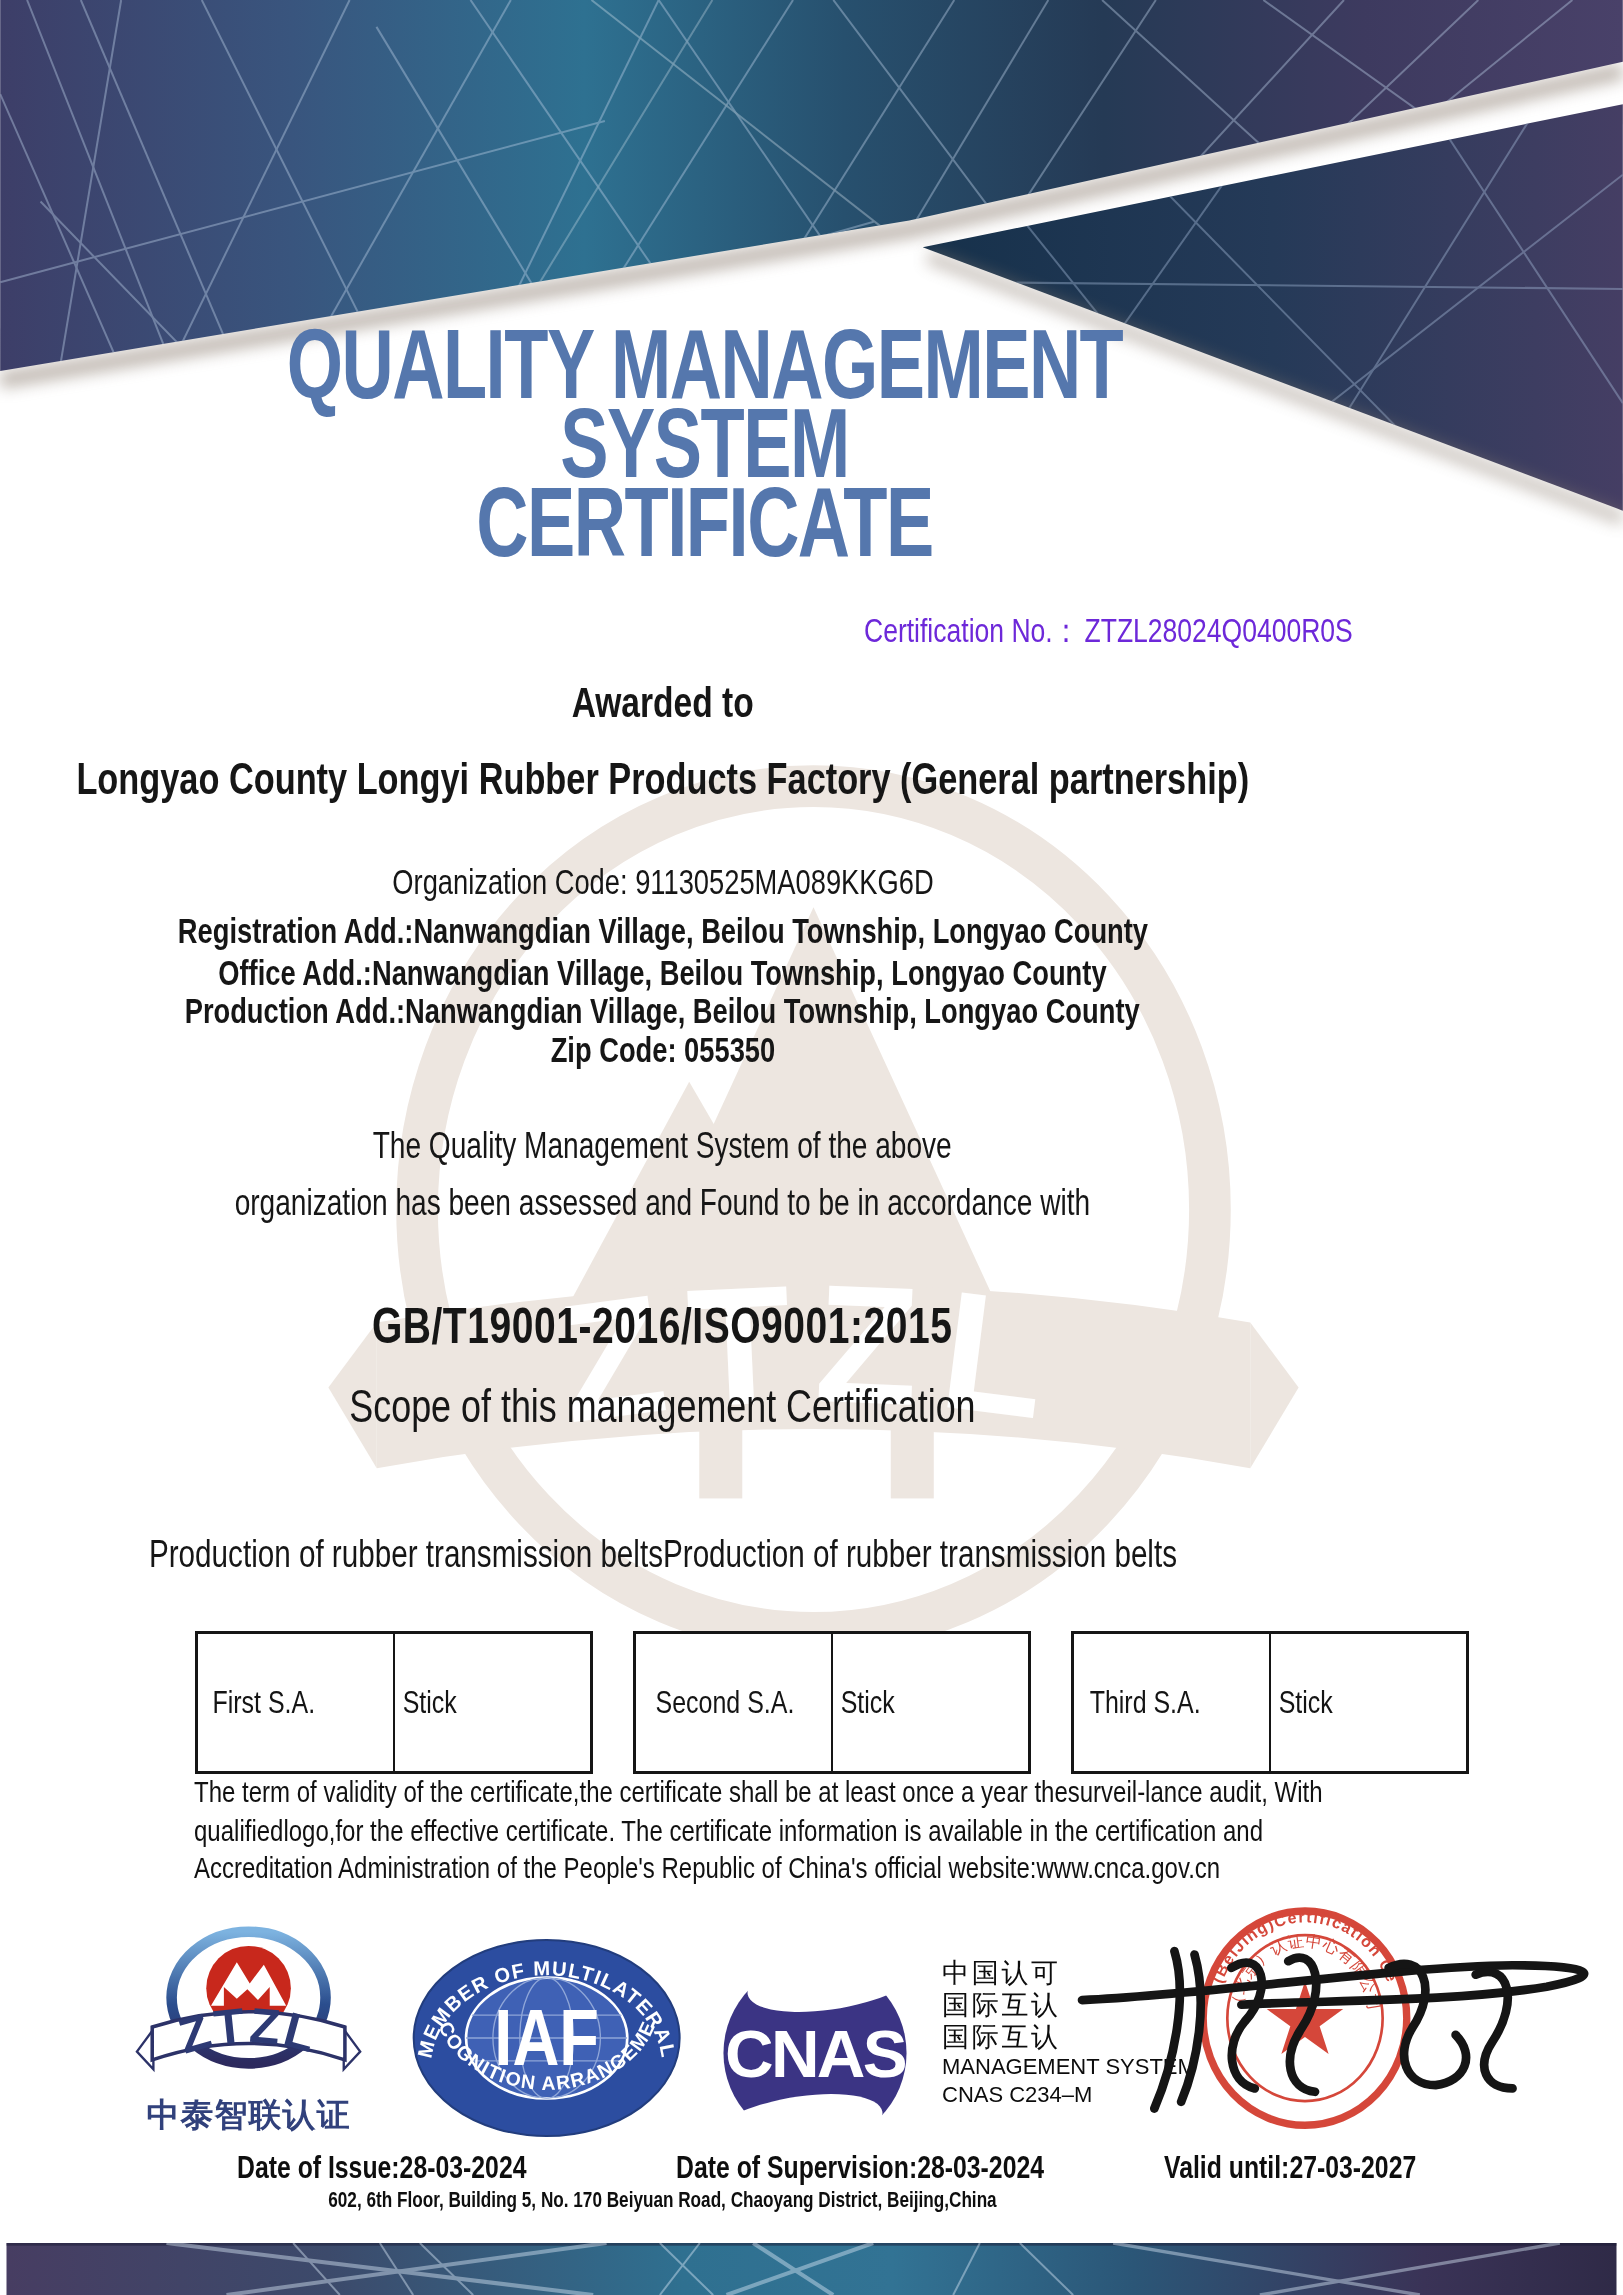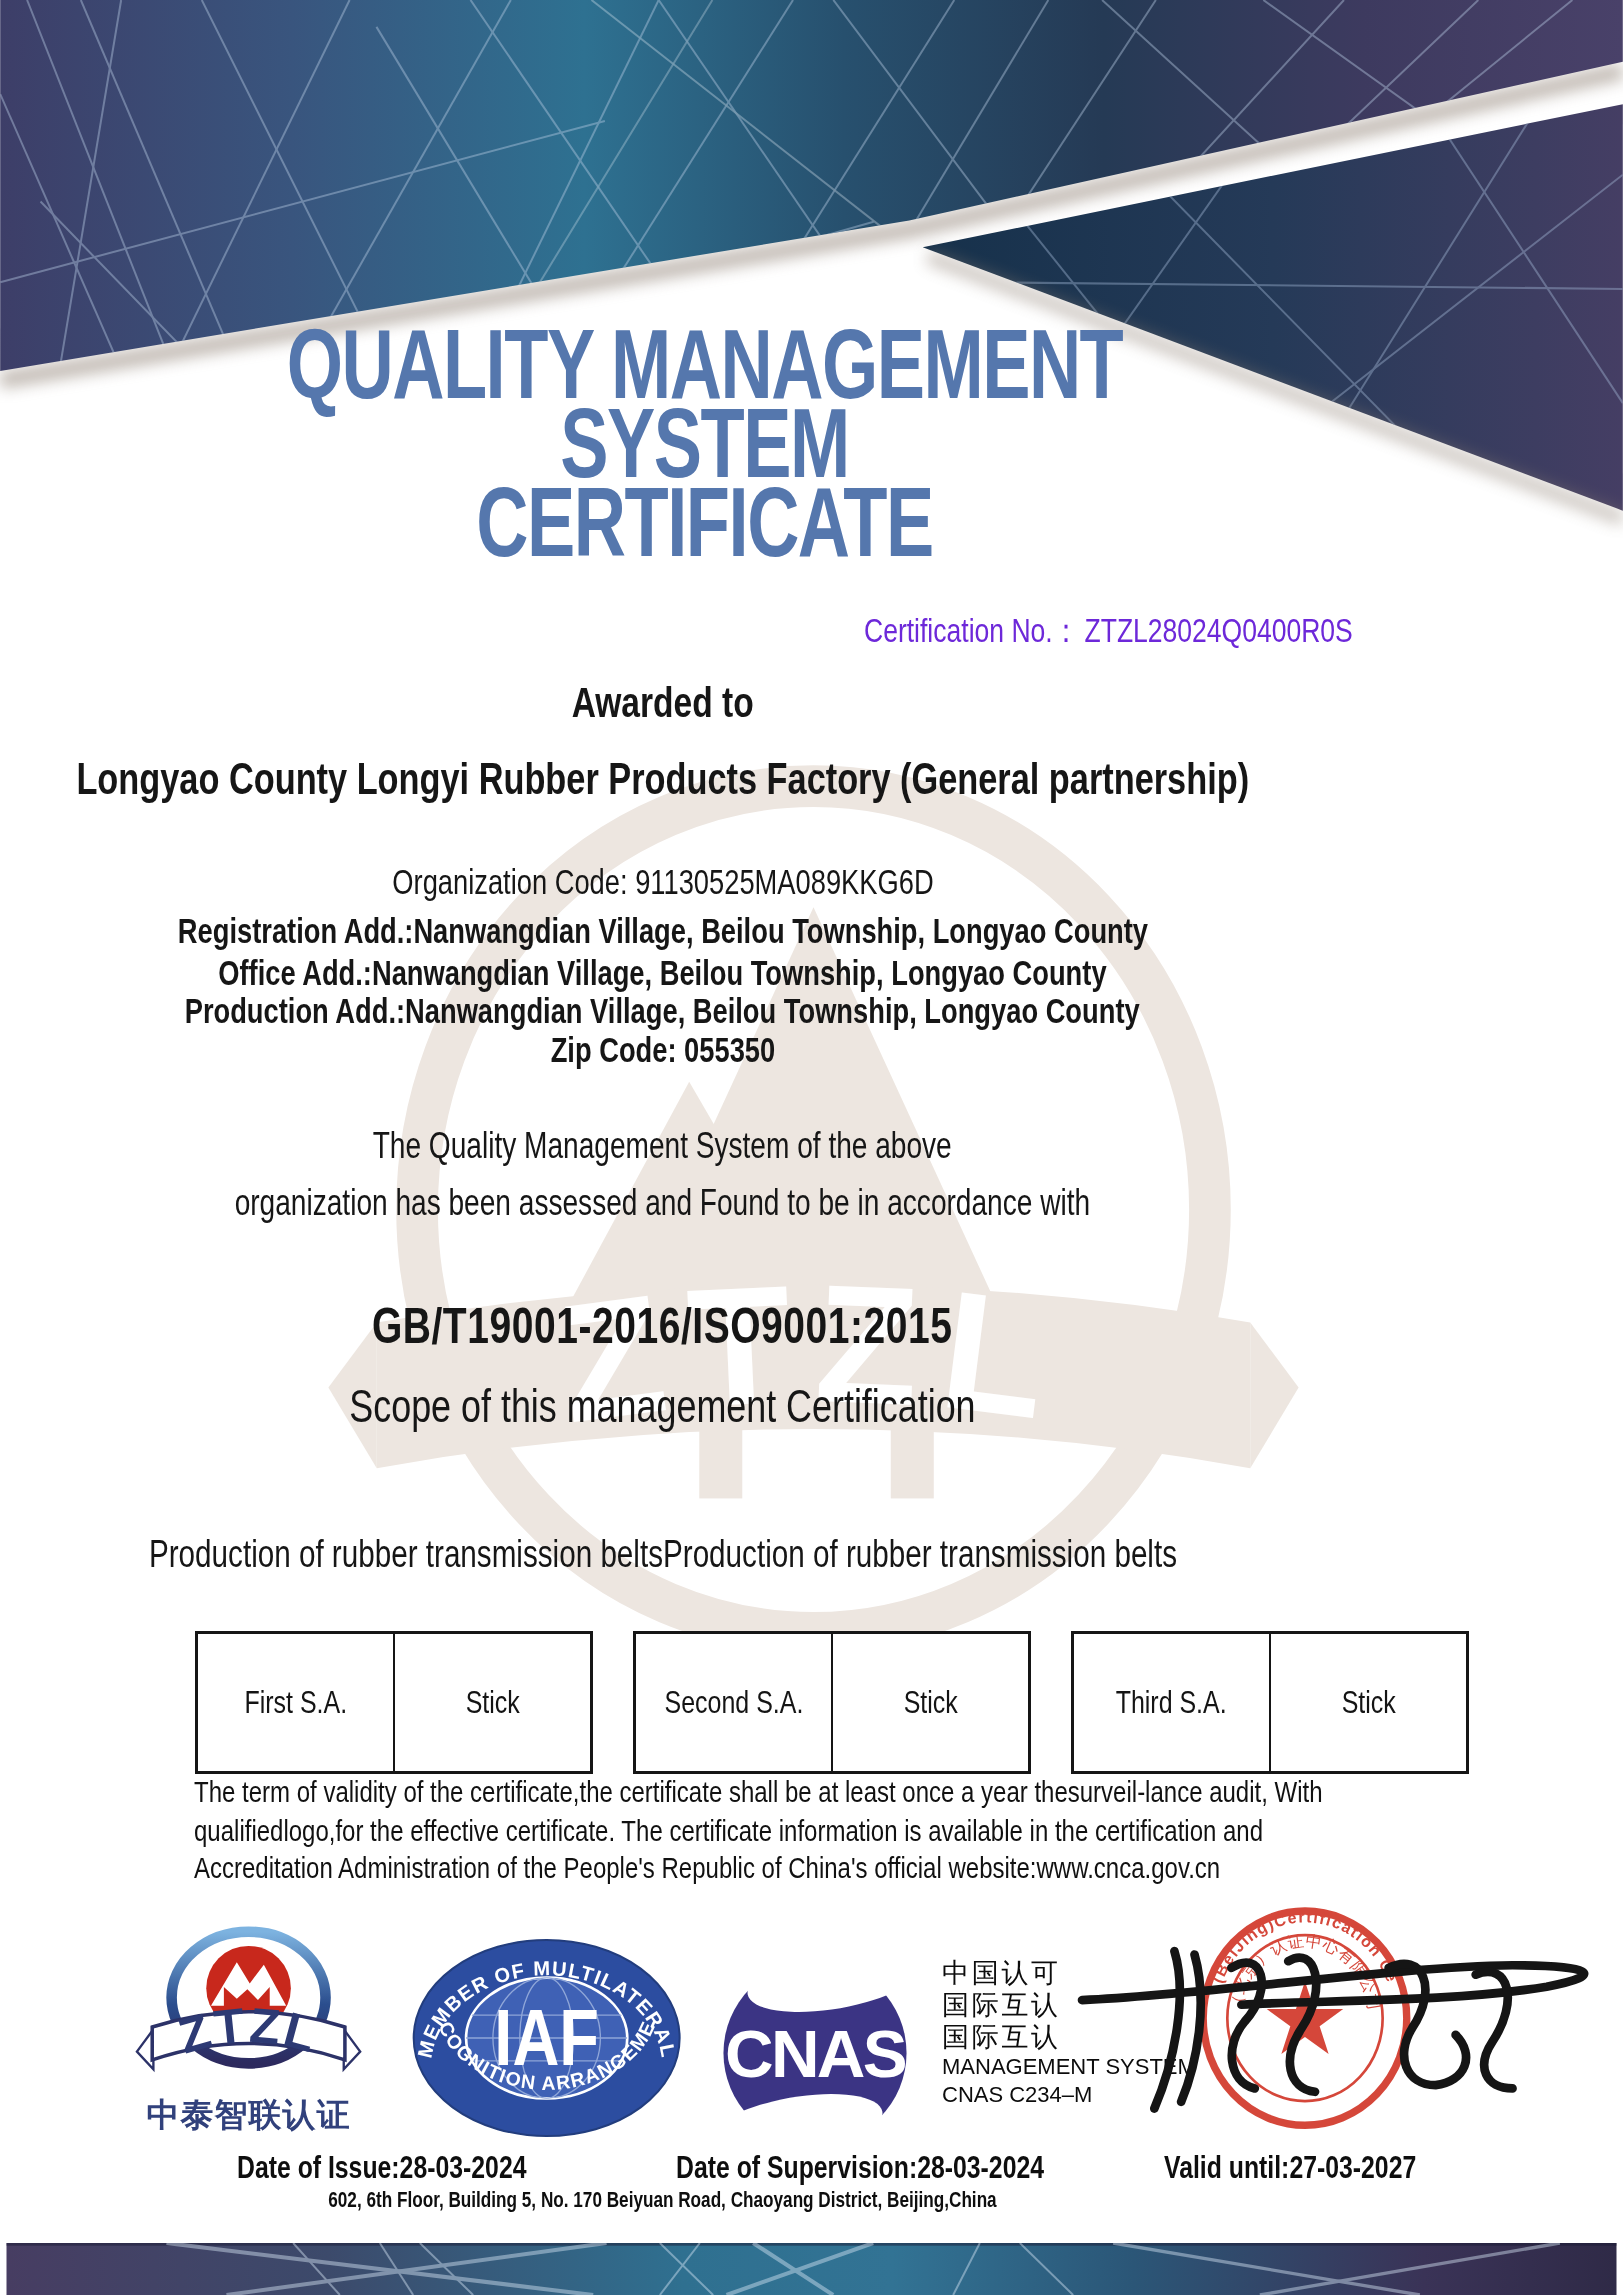--- a/index.html
+++ b/index.html
@@ -27,21 +27,21 @@
   .zip{top:1030px;font-size:35px;font-weight:700}
   .assess1{top:1125px;font-size:36px}
   .assess2{top:1182px;font-size:36px}
   .assess3{top:1234px;font-size:36px}
   .standard{top:1297px;font-size:50px;font-weight:700;letter-spacing:0.7px}
   .scopehead{top:1379px;font-size:46px}
   .scopetext{top:1533px;font-size:38px}
 
   .audit-table{position:absolute;top:1631px;left:195px;width:1274px;display:flex;gap:40px}
   .audit-box{width:398px;height:143px;border:3.4px solid #151515;display:flex;background:#fff}
-  .audit-cell{flex:1;display:flex;align-items:center;justify-content:center;font-size:32px;color:#141414}
+  .audit-cell{flex:1;display:flex;align-items:center;justify-content:flex-start;font-size:32px;color:#141414}
   .audit-cell.stage{border-right:2.7px solid #151515}
 
   .terms{position:absolute;left:194px;font-size:30px;color:#111}
   .t1{top:1775px}.t2{top:1814px}.t3{top:1851px}
 
   .cnas-lines{position:absolute;left:942px;top:1957px;width:255px;color:#0c0c0c;line-height:32px}
   .cnas-lines .zh{font-size:27px;font-weight:400;letter-spacing:2.7px}
   .cnas-lines .en{font-size:22px;line-height:28px}
 
   .date-item{position:absolute;top:2150px;font-size:31px;font-weight:700;color:#0e0e0e}

